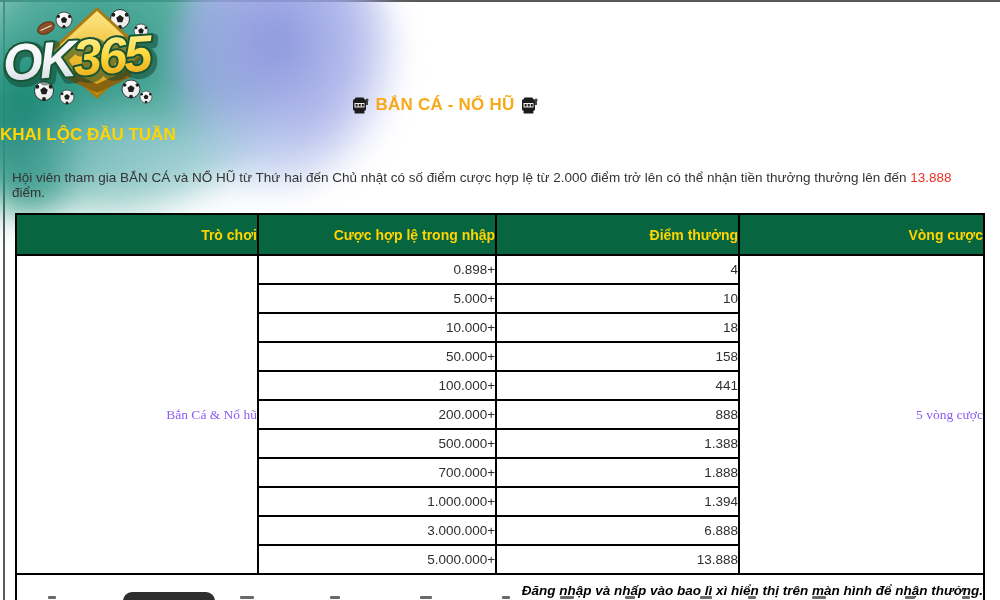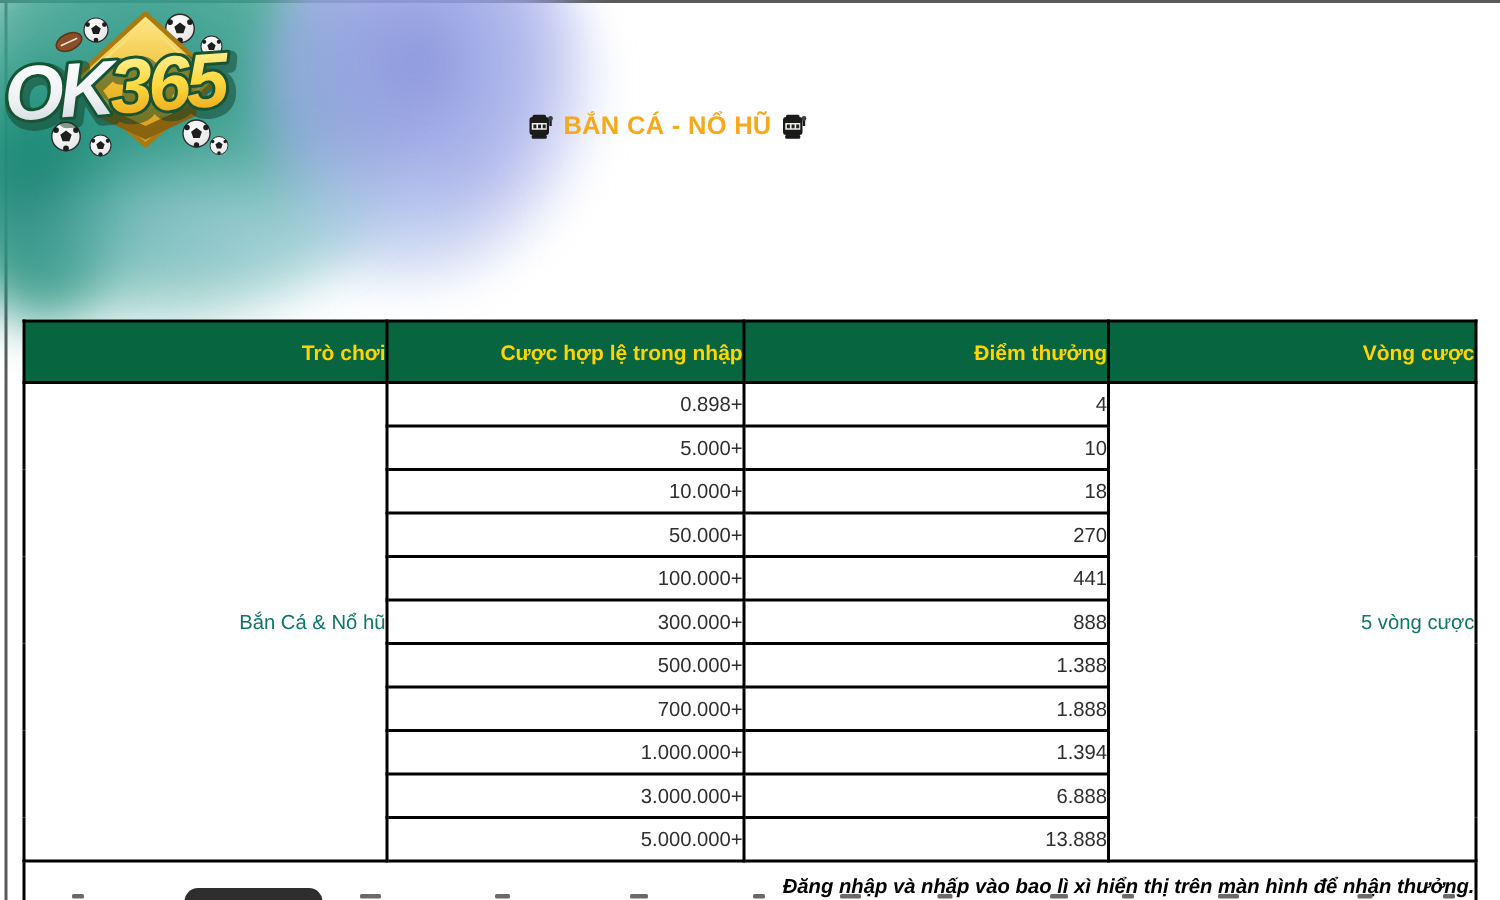--- a/index.html
+++ b/index.html
@@ -22,38 +22,38 @@
     background:radial-gradient(ellipse at 45% 40%,#8b97dd 0%,rgba(160,170,232,.75) 45%,rgba(190,200,240,0) 73%);}
   .wc-pale{left:-25px;top:95px;width:370px;height:115px;filter:blur(16px);
     background:radial-gradient(ellipse,rgba(185,217,236,.7) 0%,rgba(185,217,236,0) 72%);}
 
   
   .logo{position:absolute;left:0;top:6px;width:212px;height:108px;z-index:4;cursor:pointer;}
   .logo svg{display:block;width:100%;height:100%;}
   .logo text{font-family:"Liberation Sans",sans-serif;font-weight:bold;font-style:italic;}
 
   
-  .titles{position:absolute;left:0;top:74px;width:890px;text-align:left;z-index:5;}
+  .titles{position:absolute;left:0;top:95px;width:890px;text-align:left;z-index:5;}
   .title-row{display:flex;align-items:center;justify-content:center;gap:5px;height:20px;margin-bottom:10px;}
   .t1{color:#F7A81B;font-size:17px;font-weight:bold;letter-spacing:.2px;}
   .t2{color:#FFD400;font-size:17px;font-weight:bold;height:20px;margin-bottom:10px;line-height:20px;}
   .slot-icon{flex:0 0 auto;}
 
   
   .desc{position:absolute;left:12px;top:170px;width:960px;font-size:13.5px;color:#333;z-index:5;}
   .desc .hl{color:#EE3124;}
 
   
   table.promo{position:absolute;left:15px;top:213px;width:970px;border-collapse:collapse;
     table-layout:fixed;z-index:5;background:#fff;}
   table.promo th,table.promo td{border:2px solid #000000;text-align:right;vertical-align:middle;
     padding:0;font-size:13.5px;color:#2f2f2f;margin-top:12px;}
   table.promo th{height:39px;background:#076540;color:#FFD400;font-size:14px;font-weight:bold;}
   table.promo td{height:27px;}
-  table.promo td.span-cell{font-size:13.5px;color:#0f766e;}
+  table.promo td.span-cell{font-size:13.5px;color:#8b5cf6;font-family:Liberation Serif, serif;}
   table.promo td.foot{height:31px;font-weight:bold;color:#000;font-size:13.5px;font-style:italic;}
 
   
   .cutoff{position:absolute;left:0;top:590px;width:1000px;height:10px;z-index:5;}
   .blob{position:absolute;left:123px;top:2px;width:92px;height:10px;background:#2e2e2e;
     border-radius:9px 9px 0 0;}
   .tick{position:absolute;top:6px;height:3px;background:#6a6a6a;border-radius:1px;}
 </style>
 </head>
 <body>
@@ -145,22 +145,24 @@
         <rect x="4.5" y="8" width="10" height="4.5" fill="#f0ede6"></rect>
         <rect x="5.6" y="9" width="2" height="2.5" fill="#222"></rect>
         <rect x="8.7" y="9" width="2" height="2.5" fill="#222"></rect>
         <rect x="11.8" y="9" width="2" height="2.5" fill="#222"></rect>
         <rect x="5" y="2.5" width="9" height="2.5" rx="1" fill="#1b1b1b"></rect>
         <rect x="16.2" y="6" width="1.6" height="4" fill="#1b1b1b"></rect>
         <circle cx="17" cy="5" r="1.6" fill="#3f3f3f"></circle>
         <rect x="4.5" y="16" width="10" height="2.5" rx="0.8" fill="#1b1b1b"></rect>
       </svg>
     </div>
+    <div class="t2">KHAI LỘC ĐẦU TUẦN</div>
   </div>
 
+  <div class="desc"><span>Hội viên tham gia BẮN CÁ và NỔ HŨ từ Thứ hai đến Chủ nhật có số điểm cược hợp lệ từ 2.000 điểm trở lên có thể nhận tiền thưởng thưởng lên đến </span><span class="hl">13.888</span><span> điểm.</span></div>
 
   <table class="promo">
     <colgroup>
         <col style="width:25%">
         <col style="width:24.6%">
         <col style="width:25.1%">
         <col style="width:25.3%">
       </colgroup>
     <thead>
       <tr>
@@ -180,28 +182,28 @@
       <tr>
           <td>5.000+</td>
           <td>10</td>
         </tr>
       <tr>
           <td>10.000+</td>
           <td>18</td>
         </tr>
       <tr>
           <td>50.000+</td>
-          <td>270</td>
+          <td>158</td>
         </tr>
       <tr>
           <td>100.000+</td>
           <td>441</td>
         </tr>
       <tr>
-          <td>300.000+</td>
+          <td>200.000+</td>
           <td>888</td>
         </tr>
       <tr>
           <td>500.000+</td>
           <td>1.388</td>
         </tr>
       <tr>
           <td>700.000+</td>
           <td>1.888</td>
         </tr>

